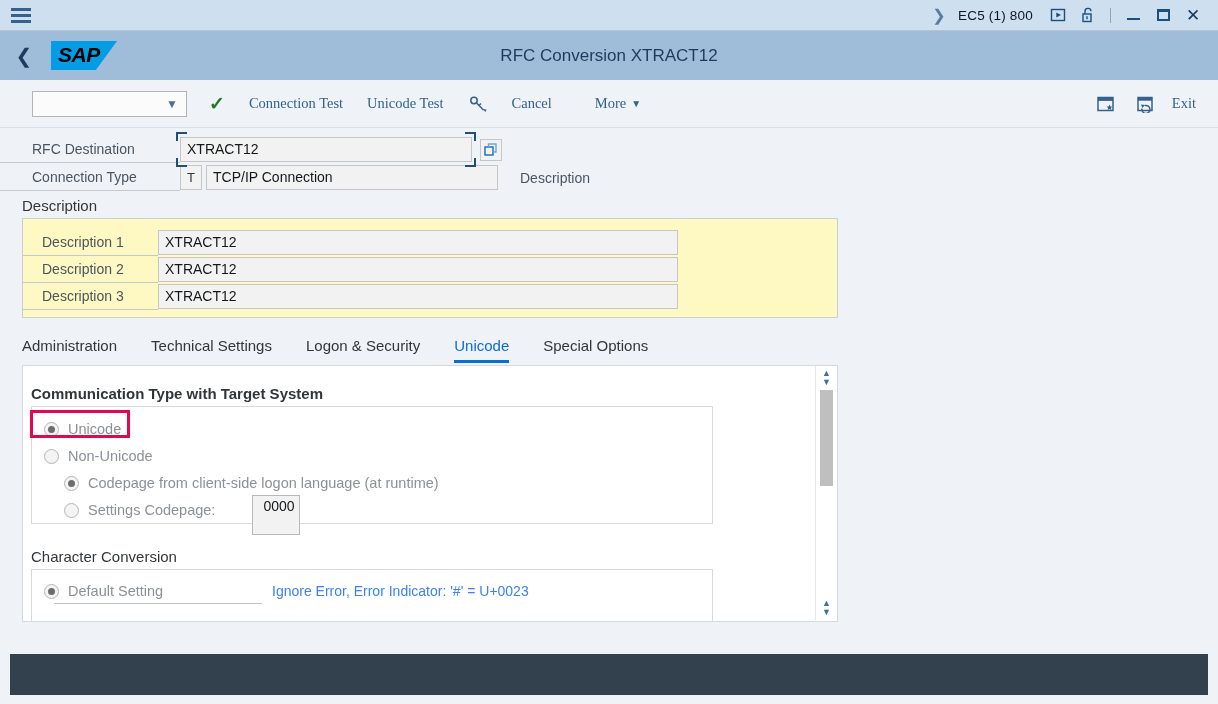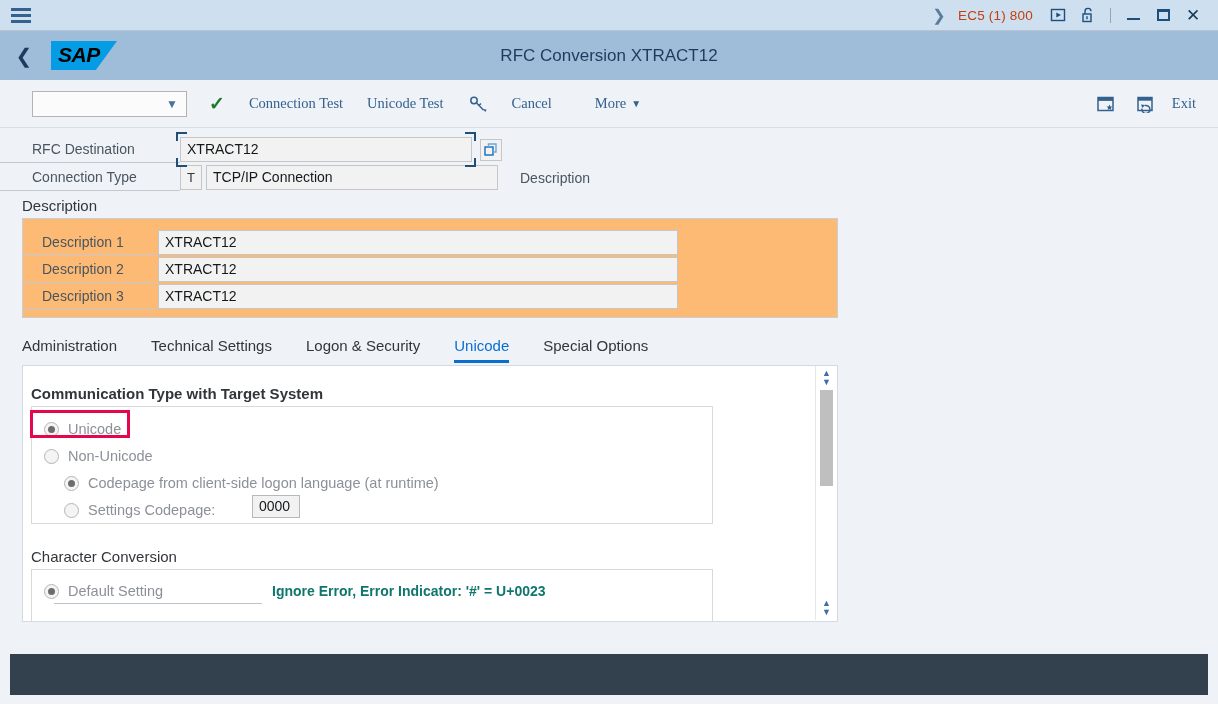--- a/index.html
+++ b/index.html
@@ -35,21 +35,21 @@
   }
   .winbar-right {
     margin-left: auto; display: flex; align-items: center; height: 31px;
     padding-right: 10px; gap: 0px;
   }
   .wb-chevron {
     width: 30px; height: 31px; display:flex; align-items:center; justify-content:center;
     color: #5a7ca0; font-size: 16px; cursor: pointer;
   }
   .sysid {
-    font-size: 13.5px; color: #c2410c; letter-spacing: 0.2px;
+    font-size: 13.5px; color: #0f172a; letter-spacing: 0.2px;
     padding: 0 10px 0 4px; white-space: nowrap;
   }
   .wb-icon {
     width: 30px; height: 31px; display:flex; align-items:center; justify-content:center;
     cursor: pointer;
   }
   .wb-sep {
     width: 1px; height: 15px; background: #8fa8c2; margin: 0 7px;
   }
   .wb-ctl {
@@ -171,21 +171,21 @@
 
   
   .desc-title {
     position: absolute; left: 22px; top: 197px;
     font-size: 15px; color: #32363a;
   }
   .desc-box {
     position: absolute; left: 22px; top: 218px;
     width: 816px; height: 100px;
     border: 1px solid #c9ced4;
-    background: #fdba74;
+    background: #fef9c3;
     padding: 10px 0 0 0;
   }
   .drow { display: flex; align-items: center; height: 27px; margin-bottom: 0px; }
   .drow + .drow { margin-top: 0px; }
   .dlabel {
     width: 135px; font-size: 14px; color: #4a5560;
     padding-left: 19px;
     border-bottom: 1px solid #c3c9d0;
     height: 27px; line-height: 27px;
   }
@@ -246,29 +246,29 @@
     font-size: 14.5px; color: #8c9098; margin-left: 9px; white-space: nowrap;
   }
   .hl-box {
     position: absolute;
     border: 3px solid #e4074b;
     background: transparent;
     pointer-events: none;
   }
   .cp-input {
     position: absolute;
-    width: 48px; height: 23px; line-height: 21px;
+    width: 48px; height: 40px; line-height: 21px;
     border: 1px solid #b8b8b8; background: #f2f2f2;
-    font-size: 14px; color: #15181b; text-align: left; padding-left: 6px;
+    font-size: 14px; color: #15181b; text-align: center; padding-left: 6px;
   }
   .cc-underline {
     position: absolute; height: 1px; background: #bfc4ca;
   }
   .cc-text {
-    position: absolute; font-size: 14px; color: #0f766e; white-space: nowrap; font-weight: bold;
+    position: absolute; font-size: 14px; color: #3b82f6; white-space: nowrap;
   }
 
   
   .scroll-outer {
     position: absolute; right: 0px; top: 0px; width: 22px; height: 254px;
     background: #ffffff; border-left: 1px solid #e4e7ea;
     display: flex; flex-direction: column; align-items: center;
   }
   .sc-arrows {
     display: flex; flex-direction: column; align-items: center; gap: 1px;

